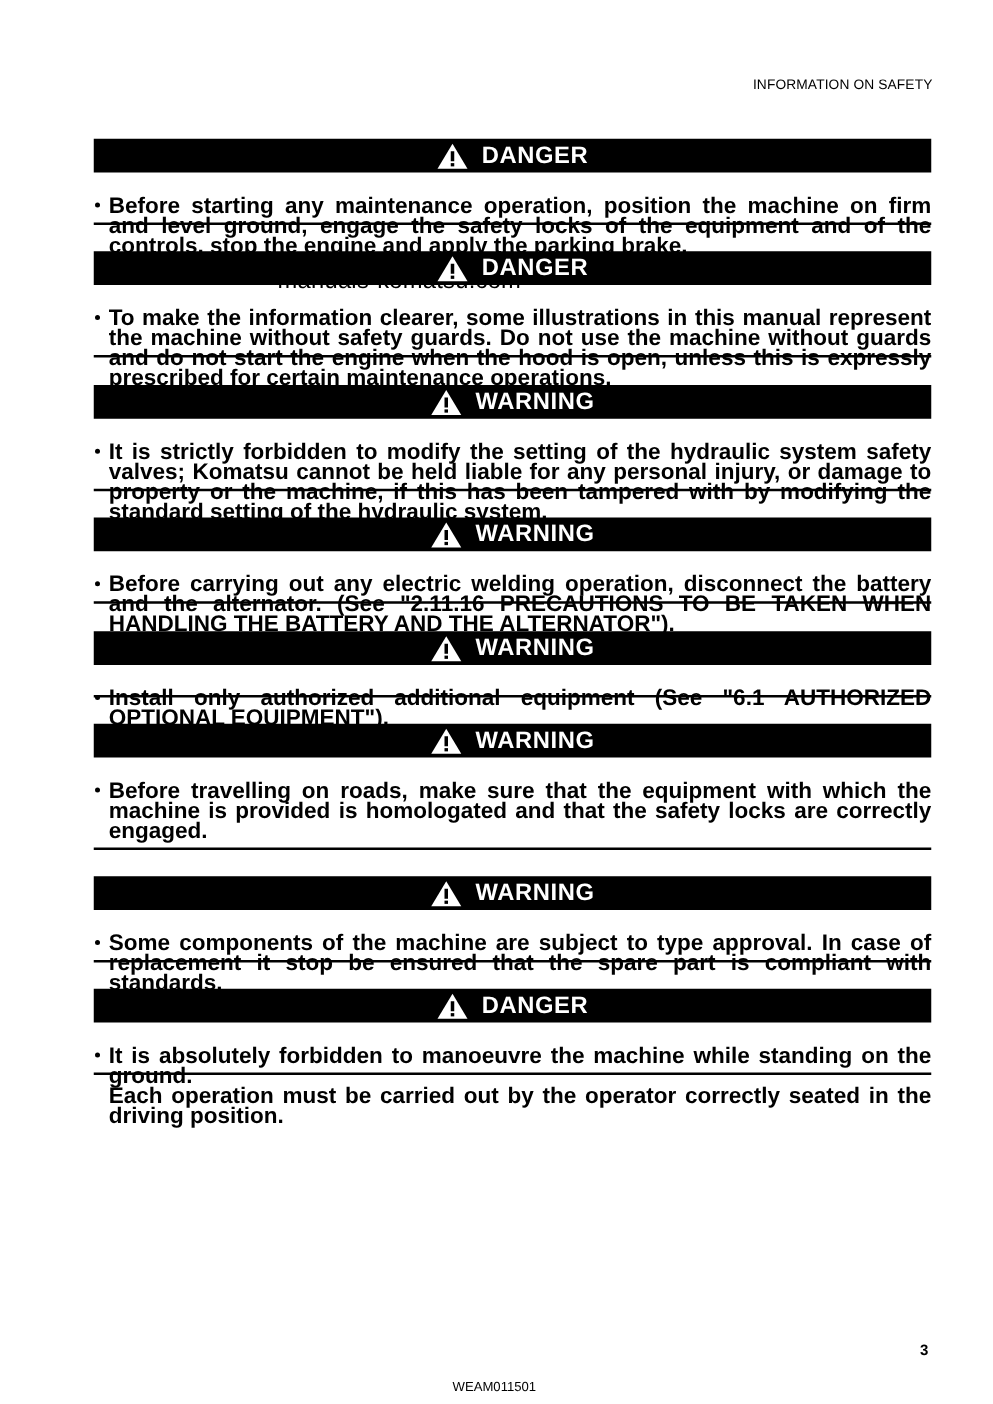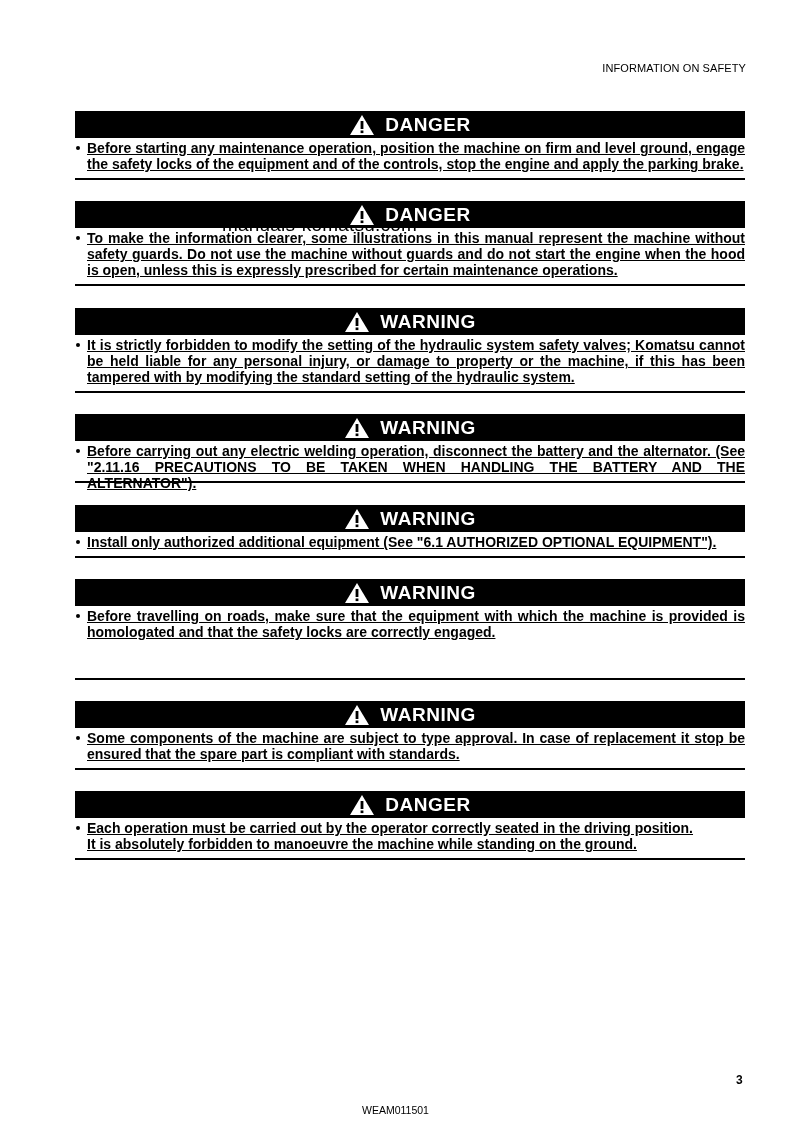--- a/index.html
+++ b/index.html
@@ -4,29 +4,29 @@
 <style>
   html, body { margin: 0; padding: 0; background: #ffffff; }
   body { width: 794px; height: 1123px; position: relative; overflow: hidden;
          font-family: "Liberation Sans", sans-serif; color: #000; }
   .running-head { position: absolute; top: 62px; right: 48px; font-size: 11px;
                   letter-spacing: 0.1px; }
   .watermark { position: absolute; top: 214px; left: 222px; font-size: 19px;
                color: #000; letter-spacing: 0.2px; font-weight: normal;
                pointer-events: none; z-index: 0; }
   .blocks { position: absolute; left: 75px; width: 670px; top: 111px; }
-  .block { position: absolute; left: 0; width: 670px; text-decoration: underline; }
+  .block { position: absolute; left: 0; width: 670px; }
   .banner { background: #000; color: #fff; height: 27px; display: flex;
             align-items: center; justify-content: center; position: relative; }
   .banner .label { font-size: 19px; font-weight: bold; letter-spacing: 0.5px;
                    margin-left: 10px; line-height: 27px; }
   .banner .icon { width: 26px; height: 22px; display: inline-block; }
-  .body { position: relative; z-index: 1; font-size: 14px; font-weight: bold;
+  .body { position: relative; z-index: 1; font-size: 18px; font-weight: bold;
           line-height: 16px; padding-top: 2px; text-align: justify;
-          padding-left: 12px; }
+          padding-left: 12px; margin-top: 16px; }
   .body p { margin: 0; text-align: justify; text-align-last: left; }
   .bullet { position: absolute; left: 1px; top: 8px; width: 4px; height: 4px;
             border-radius: 50%; background: #000; }
   .rule { height: 2px; background: #000; position: absolute; left: 0; width: 670px; }
   .footer-code { position: absolute; top: 1104px; left: 362px; font-size: 10.5px; }
   .page-num { position: absolute; top: 1073px; left: 736px; font-size: 12px; font-weight: bold; }
 </style>
 </head>
 <body>
 
@@ -152,22 +152,22 @@
     <div class="banner">
       <svg class="icon" viewBox="0 0 26 22">
           <polygon points="13,1 25,21 1,21" fill="#fff"></polygon>
           <rect x="11.6" y="7" width="2.8" height="8" fill="#000"></rect>
           <rect x="11.6" y="16.5" width="2.8" height="2.6" fill="#000"></rect>
         </svg>
       <span class="label">DANGER</span>
     </div>
     <div class="body">
       <span class="bullet"></span>
+      <p>It is absolutely forbidden to manoeuvre the machine while standing on the ground.</p>
       <p>Each operation must be carried out by the operator correctly seated in the driving position.</p>
-      <p>It is absolutely forbidden to manoeuvre the machine while standing on the ground.</p>
     </div>
     <div class="rule" style="top:67px;"></div>
   </div>
 
 </div>
 
 <div class="footer-code">WEAM011501</div>
 <div class="page-num">3</div>
 
 </body></html>

